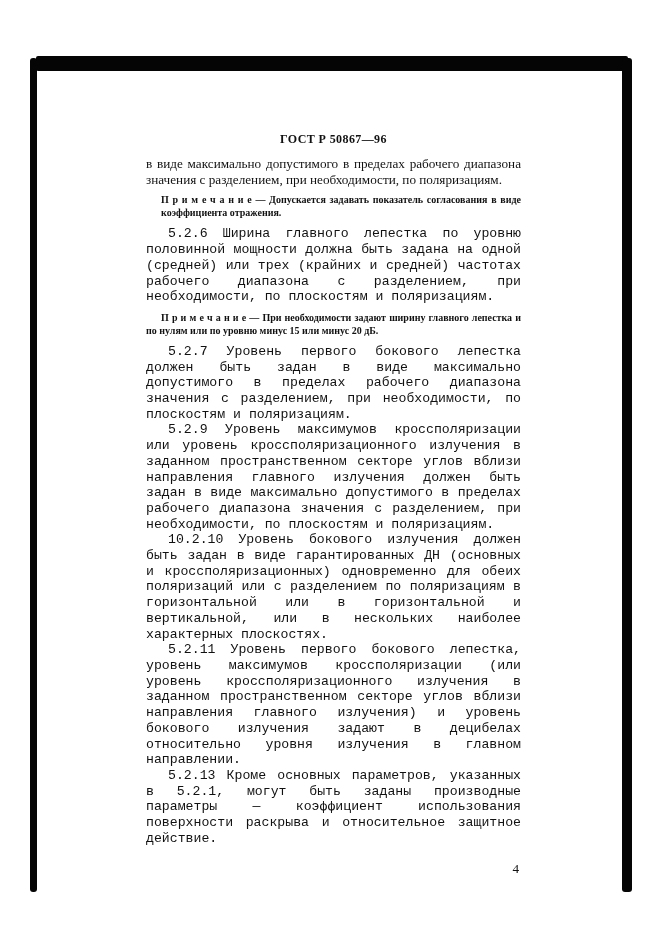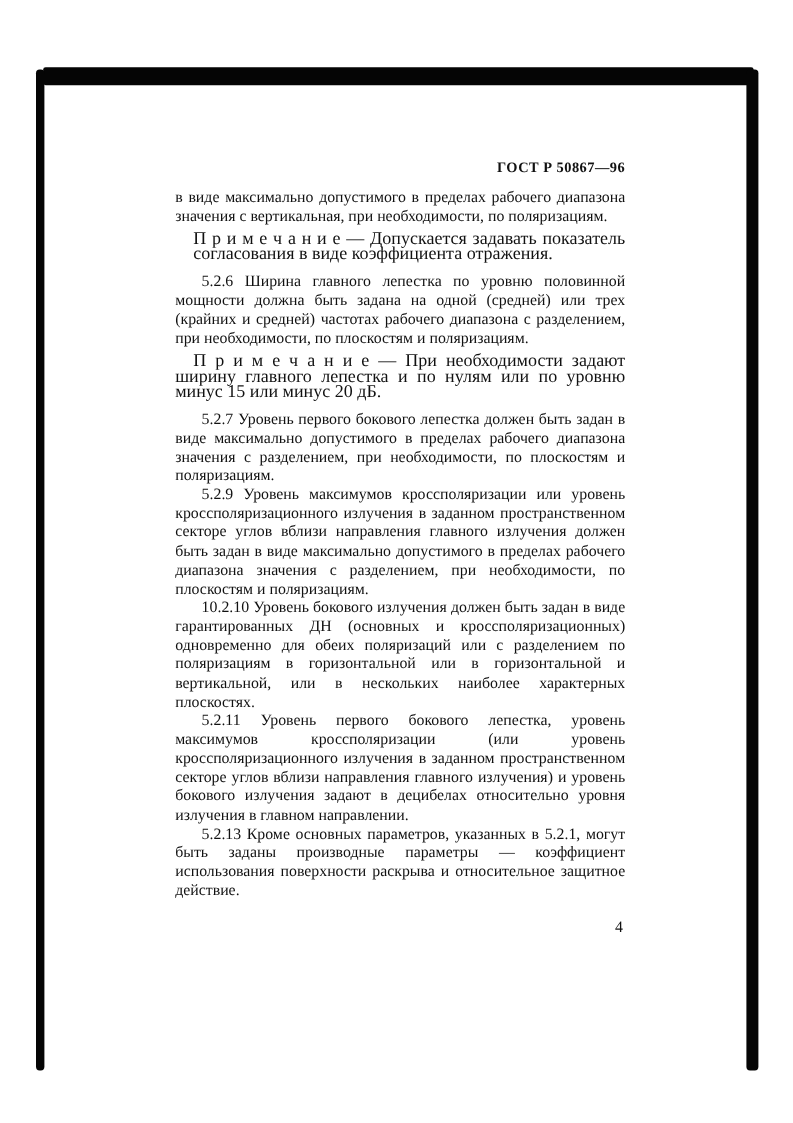--- a/index.html
+++ b/index.html
@@ -24,39 +24,40 @@
   .scan-bar.left   { left: 30px;  top: 58px; width: 7px;   height: 834px; border-radius: 3px; }
   .scan-bar.right  { left: 622px; top: 58px; width: 10px;  height: 834px; border-radius: 3px; }
 
   .content {
     position: absolute;
     left: 146px;
     top: 132px;
     width: 375px;
   }
   .running-header {
-    text-align: right;
+    text-align: center;
     font-weight: bold;
     font-size: 12px;
     letter-spacing: 0.4px;
     margin: 0 0 9px 0;
   }
   p {
     margin: 0;
     text-align: justify;
     font-size: 13.2px;
     line-height: 15.7px;
   }
-  p.body { text-indent: 22px; }
+  p.body { text-indent: 22px; font-family: Liberation Mono, monospace; }
   p.body-continuation { text-indent: 0; }
   p.note {
-    font-size: 15px;
+    font-size: 10px;
     line-height: 13px;
     margin-top: 6px;
     margin-bottom: 7px;
+    font-weight: bold;
   }
   p.note.note-block  { margin-left: 15px; }   
   p.note.note-indent { text-indent: 15px; }   
   .page-number {
     text-align: right;
     font-size: 13.2px;
     margin-top: 15px;
     padding-right: 2px;
   }
 </style>
@@ -66,21 +67,21 @@
 <div>
 
   <div class="scan-bar top"></div>
   <div class="scan-bar left"></div>
   <div class="scan-bar right"></div>
 
   <div class="content">
 
     <div class="running-header">ГОСТ Р 50867—96</div>
 
-    <p class="body-continuation">в виде максимально допустимого в пределах рабочего диапазона значения с вертикальная, при необходимости, по поляризациям.</p>
+    <p class="body-continuation">в виде максимально допустимого в пределах рабочего диапазона значения с разделением, при необходимости, по поляризациям.</p>
 
     <p class="note note-block">П р и м е ч а н и е — Допускается задавать показатель согласования в виде коэффициента отражения.</p>
 
     <p class="body">5.2.6 Ширина главного лепестка по уровню половинной мощности должна быть задана на одной (средней) или трех (крайних и средней) частотах рабочего диапазона с разделением, при необходимости, по плоскостям и поляризациям.</p>
 
     <p class="note note-indent">П р и м е ч а н и е — При необходимости задают ширину главного лепестка и по нулям или по уровню минус 15 или минус 20 дБ.</p>
 
     <p class="body">5.2.7 Уровень первого бокового лепестка должен быть задан в виде максимально допустимого в пределах рабочего диапазона значения с разделением, при необходимости, по плоскостям и поляризациям.</p>
 
 

